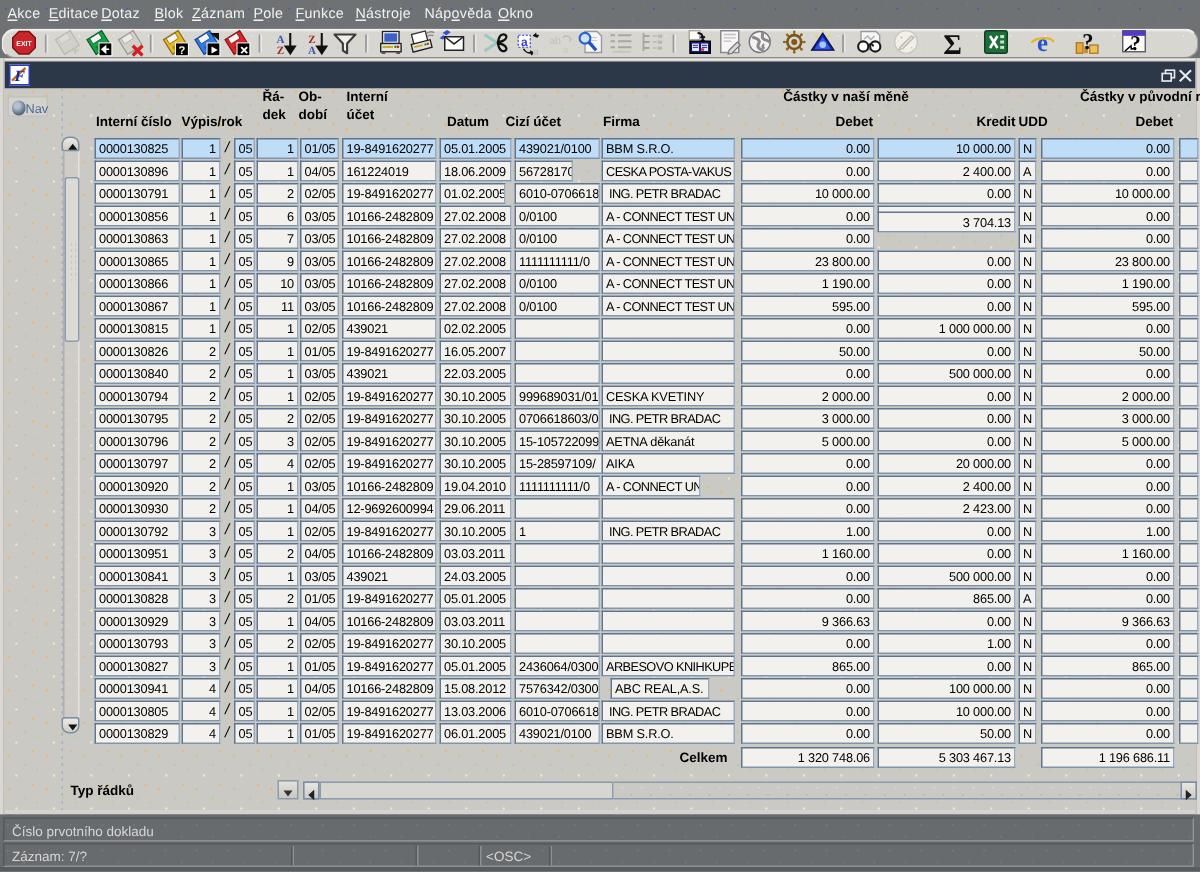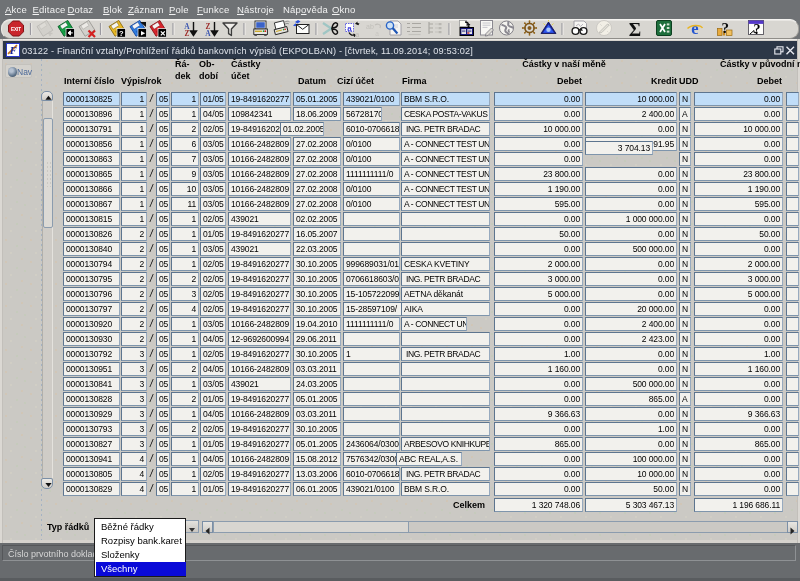--- a/index.html
+++ b/index.html
@@ -403,21 +403,20 @@
       </g>
     </svg>
  <div id="win">
   <div id="titlebar">
     <div id="titleicon">
           <svg width="11" height="11" style="position:absolute;left:0;top:0">
       <path d="M1 9.8L10 1.2" stroke="#c07020" stroke-width="1.7"></path>
       <text x="6.2" y="9.8" font-size="10.5" font-weight="bold" font-style="italic" font-family="Liberation Serif" fill="#16269c" text-anchor="middle">F</text>
           </svg>
         </div>
-    <div class="txt">03122 - Finanční vztahy/Prohlížení řádků bankovních výpisů (EKPOLBAN) - [čtvrtek, 11.09.2014; 09:53:02]</div>
     <svg class="tbtn" style="right:13px" viewBox="0 0 11 9">
           <rect x="3" y="0.8" width="6" height="5" fill="none" stroke="#e8eaf0" stroke-width="1.1"></rect>
           <rect x="0.8" y="3" width="6" height="5" fill="#2c3747" stroke="#e8eaf0" stroke-width="1.1"></rect>
         </svg>
     <svg class="tbtn" style="right:2px" viewBox="0 0 11 9">
           <path d="M1.5 0.8L9 8.2M9 0.8L1.5 8.2" stroke="#e8eaf0" stroke-width="1.4"></path>
         </svg>
   </div>
   <div id="canvas"></div>
   <div class="vsep-dash"></div>
@@ -428,21 +427,21 @@
  </div>
  <div class="wborder-l"></div>
  <div class="wborder-r"></div>
 
  <div class="hl" style="left:64px;top:76px">Interní číslo</div>
     <div class="hl" style="left:121px;top:76px">Výpis/rok</div>
     <div class="hl" style="left:175px;top:59px">Řá-</div>
     <div class="hl" style="left:175px;top:70.5px">dek</div>
     <div class="hl" style="left:199px;top:59px">Ob-</div>
     <div class="hl" style="left:199px;top:70.5px">dobí</div>
-    <div class="hl" style="left:231px;top:59px">Částky</div>
+    <div class="hl" style="left:231px;top:59px">Interní</div>
     <div class="hl" style="left:231px;top:70.5px">účet</div>
     <div class="hl" style="left:298px;top:76px">Datum</div>
     <div class="hl" style="left:337px;top:76px">Cizí účet</div>
     <div class="hl" style="left:402px;top:76px">Firma</div>
     <div class="hl" style="left:492px;top:76px;width:90px;text-align:right">Debet</div>
     <div class="hl" style="left:587px;top:76px;width:90px;text-align:right">Kredit</div>
     <div class="hl" style="left:679px;top:76px">UDD</div>
     <div class="hl" style="left:692px;top:76px;width:90px;text-align:right">Debet</div>
     <div class="hl" style="left:472px;top:59px;width:184px;text-align:center">Částky v naší měně</div>
     <div class="hl" style="left:720px;top:59px;width:85px;overflow:hidden;white-space:nowrap">Částky v původní m</div>
@@ -473,37 +472,37 @@
     <div class="fld r s" style="left:585px;top:92px;width:92px">10 000.00</div>
     <div class="fld s" style="left:679px;top:92px;width:12px">N</div>
     <div class="fld r s" style="left:694px;top:92px;width:89px">0.00</div>
     <div class="fld s" style="left:786px;top:92px;width:13px"></div>
     <div class="slash" style="left:150px;top:92px">/</div>
 <div class="fld" style="left:63px;top:107px;width:57px">0000130896</div>
     <div class="fld r" style="left:121px;top:107px;width:26px">1</div>
     <div class="fld" style="left:156px;top:107px;width:14px">05</div>
     <div class="fld r" style="left:171px;top:107px;width:28px">1</div>
     <div class="fld" style="left:200px;top:107px;width:26px">04/05</div>
-    <div class="fld" style="left:228px;top:107px;width:63px">109842341</div>
+    <div class="fld" style="left:228px;top:107px;width:63px">161224019</div>
     <div class="fld" style="left:293px;top:107px;width:48px">18.06.2009</div>
     <div class="fld" style="left:343px;top:107px;width:39px">567281701/01</div>
     <div class="fld t" style="left:401px;top:107px;width:89px">CESKA POSTA-VAKUS</div>
     <div class="fld r" style="left:494px;top:107px;width:89px">0.00</div>
     <div class="fld r" style="left:585px;top:107px;width:92px">2 400.00</div>
     <div class="fld" style="left:679px;top:107px;width:12px">A</div>
     <div class="fld r" style="left:694px;top:107px;width:89px">0.00</div>
     <div class="fld" style="left:786px;top:107px;width:13px"></div>
     <div class="slash" style="left:150px;top:107px">/</div>
 <div class="fld" style="left:63px;top:122px;width:57px">0000130791</div>
     <div class="fld r" style="left:121px;top:122px;width:26px">1</div>
     <div class="fld" style="left:156px;top:122px;width:14px">05</div>
     <div class="fld r" style="left:171px;top:122px;width:28px">2</div>
     <div class="fld" style="left:200px;top:122px;width:26px">02/05</div>
     <div class="fld" style="left:228px;top:122px;width:63px">19-8491620277</div>
-    <div class="fld" style="left:280px;top:122px;width:44px">01.02.2005</div>
+    <div class="fld" style="left:293px;top:122px;width:44px">01.02.2005</div>
     <div class="fld" style="left:343px;top:122px;width:57px">6010-0706618</div>
     <div class="fld t" style="left:401px;top:122px;width:89px">&nbsp;ING. PETR BRADAC</div>
     <div class="fld r" style="left:494px;top:122px;width:89px">10 000.00</div>
     <div class="fld r" style="left:585px;top:122px;width:92px">0.00</div>
     <div class="fld" style="left:679px;top:122px;width:12px">N</div>
     <div class="fld r" style="left:694px;top:122px;width:89px">10 000.00</div>
     <div class="fld" style="left:786px;top:122px;width:13px"></div>
     <div class="slash" style="left:150px;top:122px">/</div>
 <div class="fld" style="left:63px;top:137px;width:57px">0000130856</div>
     <div class="fld r" style="left:121px;top:137px;width:26px">1</div>
@@ -523,21 +522,21 @@
 <div class="fld" style="left:63px;top:152px;width:57px">0000130863</div>
     <div class="fld r" style="left:121px;top:152px;width:26px">1</div>
     <div class="fld" style="left:156px;top:152px;width:14px">05</div>
     <div class="fld r" style="left:171px;top:152px;width:28px">7</div>
     <div class="fld" style="left:200px;top:152px;width:26px">03/05</div>
     <div class="fld" style="left:228px;top:152px;width:63px">10166-2482809</div>
     <div class="fld" style="left:293px;top:152px;width:48px">27.02.2008</div>
     <div class="fld" style="left:343px;top:152px;width:57px">0/0100</div>
     <div class="fld t" style="left:401px;top:152px;width:89px">A - CONNECT TEST UN</div>
     <div class="fld r" style="left:494px;top:152px;width:89px">0.00</div>
-    <div class="fld r" style="left:585px;top:141px;width:68px">3 704.13</div>
+    <div class="fld r" style="left:585px;top:141px;width:92px">3 704.13</div>
     <div class="fld" style="left:679px;top:152px;width:12px">N</div>
     <div class="fld r" style="left:694px;top:152px;width:89px">0.00</div>
     <div class="fld" style="left:786px;top:152px;width:13px"></div>
     <div class="slash" style="left:150px;top:152px">/</div>
 <div class="fld" style="left:63px;top:167px;width:57px">0000130865</div>
     <div class="fld r" style="left:121px;top:167px;width:26px">1</div>
     <div class="fld" style="left:156px;top:167px;width:14px">05</div>
     <div class="fld r" style="left:171px;top:167px;width:28px">9</div>
     <div class="fld" style="left:200px;top:167px;width:26px">03/05</div>
     <div class="fld" style="left:228px;top:167px;width:63px">10166-2482809</div>
@@ -821,21 +820,21 @@
     <div class="fld" style="left:786px;top:437px;width:13px"></div>
     <div class="slash" style="left:150px;top:437px">/</div>
 <div class="fld" style="left:63px;top:452px;width:57px">0000130941</div>
     <div class="fld r" style="left:121px;top:452px;width:26px">4</div>
     <div class="fld" style="left:156px;top:452px;width:14px">05</div>
     <div class="fld r" style="left:171px;top:452px;width:28px">1</div>
     <div class="fld" style="left:200px;top:452px;width:26px">04/05</div>
     <div class="fld" style="left:228px;top:452px;width:63px">10166-2482809</div>
     <div class="fld" style="left:293px;top:452px;width:48px">15.08.2012</div>
     <div class="fld" style="left:343px;top:452px;width:57px">7576342/0300</div>
-    <div class="fld" style="left:396px;top:452px;width:66px">ABC REAL,A.S.</div>
+    <div class="fld" style="left:407px;top:452px;width:66px">ABC REAL,A.S.</div>
     <div class="fld r" style="left:494px;top:452px;width:89px">0.00</div>
     <div class="fld r" style="left:585px;top:452px;width:92px">100 000.00</div>
     <div class="fld" style="left:679px;top:452px;width:12px">N</div>
     <div class="fld r" style="left:694px;top:452px;width:89px">0.00</div>
     <div class="fld" style="left:786px;top:452px;width:13px"></div>
     <div class="slash" style="left:150px;top:452px">/</div>
 <div class="fld" style="left:63px;top:467px;width:57px">0000130805</div>
     <div class="fld r" style="left:121px;top:467px;width:26px">4</div>
     <div class="fld" style="left:156px;top:467px;width:14px">05</div>
     <div class="fld r" style="left:171px;top:467px;width:28px">1</div>
@@ -881,21 +880,23 @@
       </svg></div>
  <div class="harr" style="left:787px"><svg width="9" height="10">
         <path d="M2.5 1.5L6.5 5l-4 3.5z" fill="#222"></path>
       </svg></div>
 
  <div id="status">
    <div class="sline" style="top:2px">
         <div class="stext">Číslo prvotního dokladu</div>
       </div>
    <div style="position:absolute;left:0;top:35px;width:800px;height:3px;background:#595c5f"></div>
+   <div class="sline" style="top:19px">
+        <div class="stext">Záznam: 7/?</div>
+     <div class="ssep" style="left:191px"></div>
+     <div class="ssep" style="left:274px"></div>
+     <div class="ssep" style="left:316px"></div>
+     <div class="stext" style="left:321px">&lt;OSC&gt;</div>
+     <div class="ssep" style="left:363px"></div>
+   </div>
  </div>
 
- <div id="list">
-   <div class="li" style="top:1px">Běžné řádky</div>
-   <div class="li" style="top:15px">Rozpisy bank.karet</div>
-   <div class="li" style="top:29px">Složenky</div>
-   <div class="li sel" style="top:43px">Všechny</div>
- </div>
 </div>
 
 </body></html>

